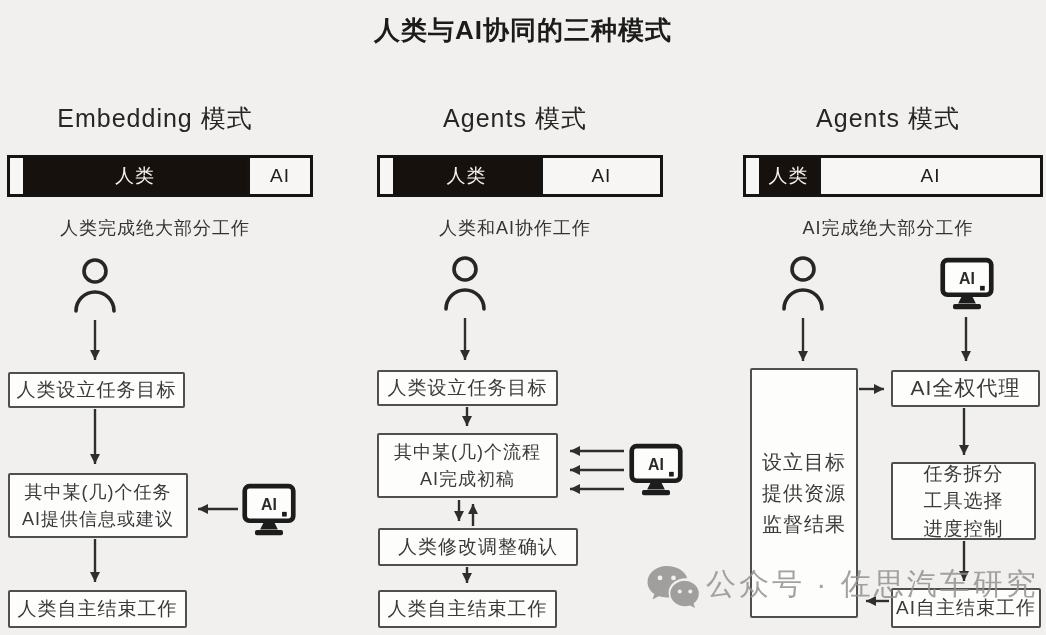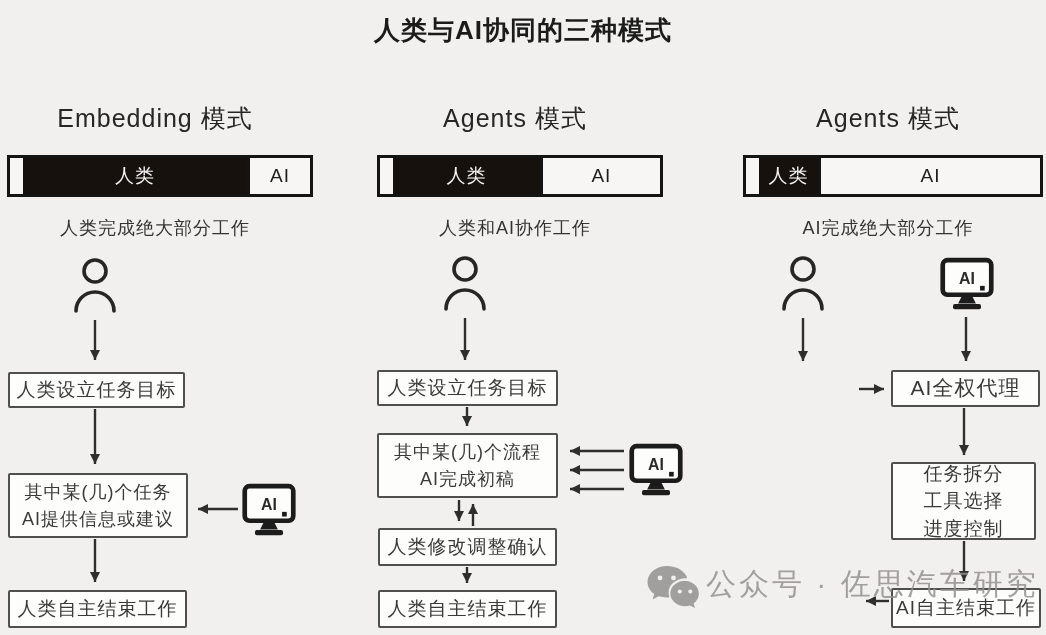--- a/index.html
+++ b/index.html
@@ -121,27 +121,32 @@
     <div>人类自主结束工作</div>
   </div>
 
   <div class="abs fbox" style="left:377px;top:370px;width:181px;height:36px;">
     <div>人类设立任务目标</div>
   </div>
   <div class="abs fbox" style="left:377px;top:433px;width:181px;height:65px;font-size:18px;">
     <div>其中某(几)个流程</div>
     <div>AI完成初稿</div>
   </div>
-  <div class="abs fbox" style="left:378px;top:528px;width:179px;height:38px;">
+  <div class="abs fbox" style="left:378px;top:528px;width:200px;height:38px;">
     <div>人类修改调整确认</div>
   </div>
   <div class="abs fbox" style="left:378px;top:590px;width:179px;height:38px;">
     <div>人类自主结束工作</div>
   </div>
 
+  <div class="abs fbox" style="left:750px;top:368px;width:108px;height:250px;font-size:20px;line-height:1.55;">
+    <div>设立目标</div>
+    <div>提供资源</div>
+    <div>监督结果</div>
+  </div>
   <div class="abs fbox" style="left:891px;top:370px;width:149px;height:37px;font-size:21px;">
     <div>AI全权代理</div>
   </div>
   <div class="abs fbox" style="left:891px;top:462px;width:145px;height:78px;font-size:19px;">
     <div>任务拆分</div>
     <div>工具选择</div>
     <div>进度控制</div>
   </div>
   <div class="abs fbox" style="left:891px;top:588px;width:150px;height:40px;">
     <div>AI自主结束工作</div>

